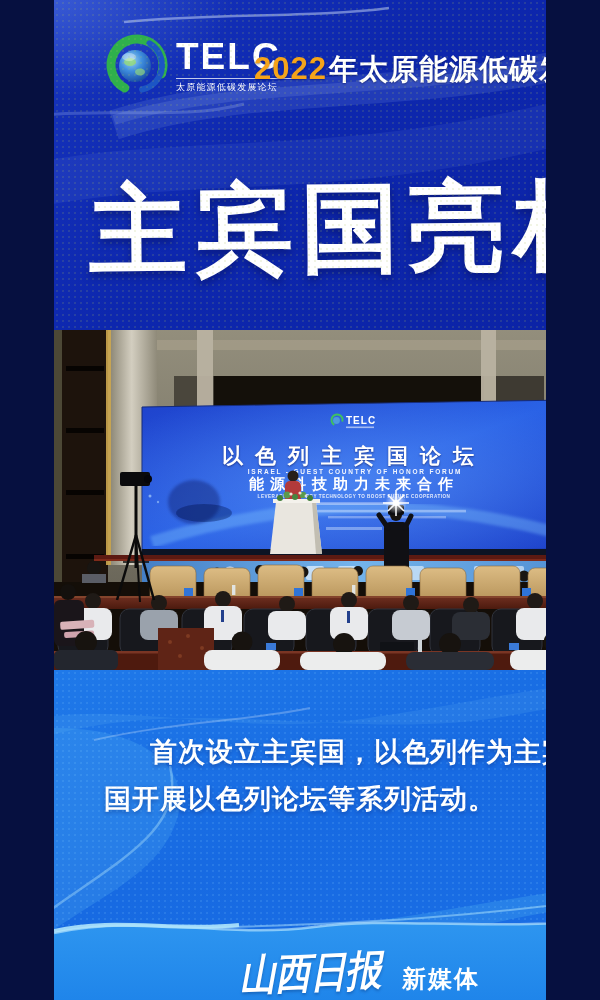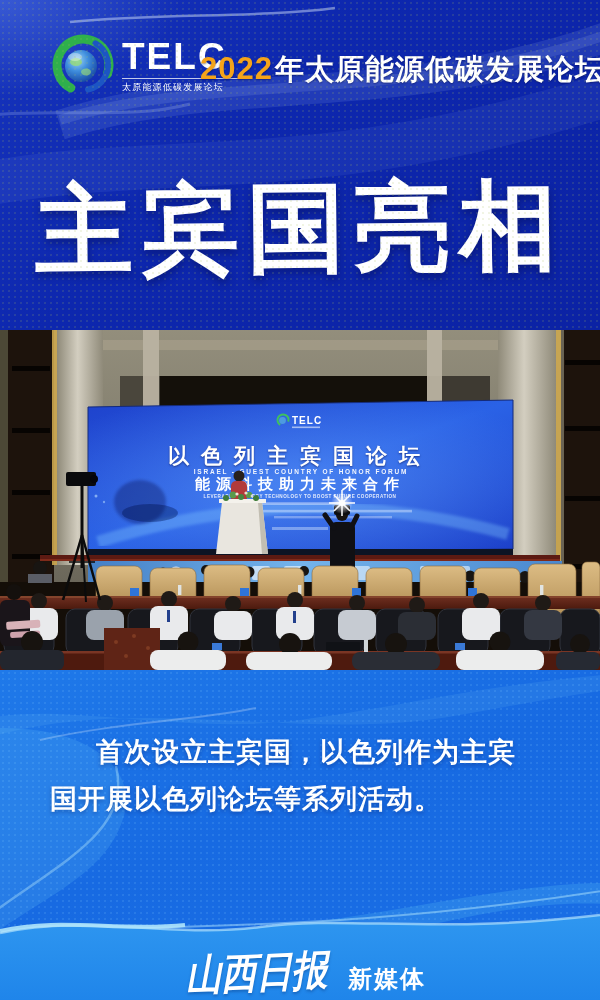--- a/index.html
+++ b/index.html
@@ -1,16 +1,16 @@
 <!DOCTYPE html>
 <html><head>
 <meta charset="utf-8">
 <style>
   html,body{margin:0;padding:0;background:#061040;}
-  .poster{position:relative;width:600px;height:1000px;margin:0 auto;overflow:hidden;
+  .poster{position:relative;width:492px;height:1000px;margin:0 auto;overflow:hidden;
           font-family:"Liberation Sans",sans-serif;}
   
   .sec-top{position:absolute;left:0;top:0;width:600px;height:330px;
            background:linear-gradient(135deg,#1634bd 0%,#0d27ae 40%,#0b22a4 100%);}
   .sec-top::after{content:"";position:absolute;inset:0;pointer-events:none;
            background-image:radial-gradient(rgba(170,190,90,.16) 1px,transparent 1.3px);
            background-size:6px 6px;}
   .sec-photo{position:absolute;left:0;top:330px;width:600px;height:340px;background:#111;
            box-shadow:inset 0 0 40px rgba(0,0,0,.35);}
   .sec-mid{position:absolute;left:0;top:670px;width:600px;height:330px;

